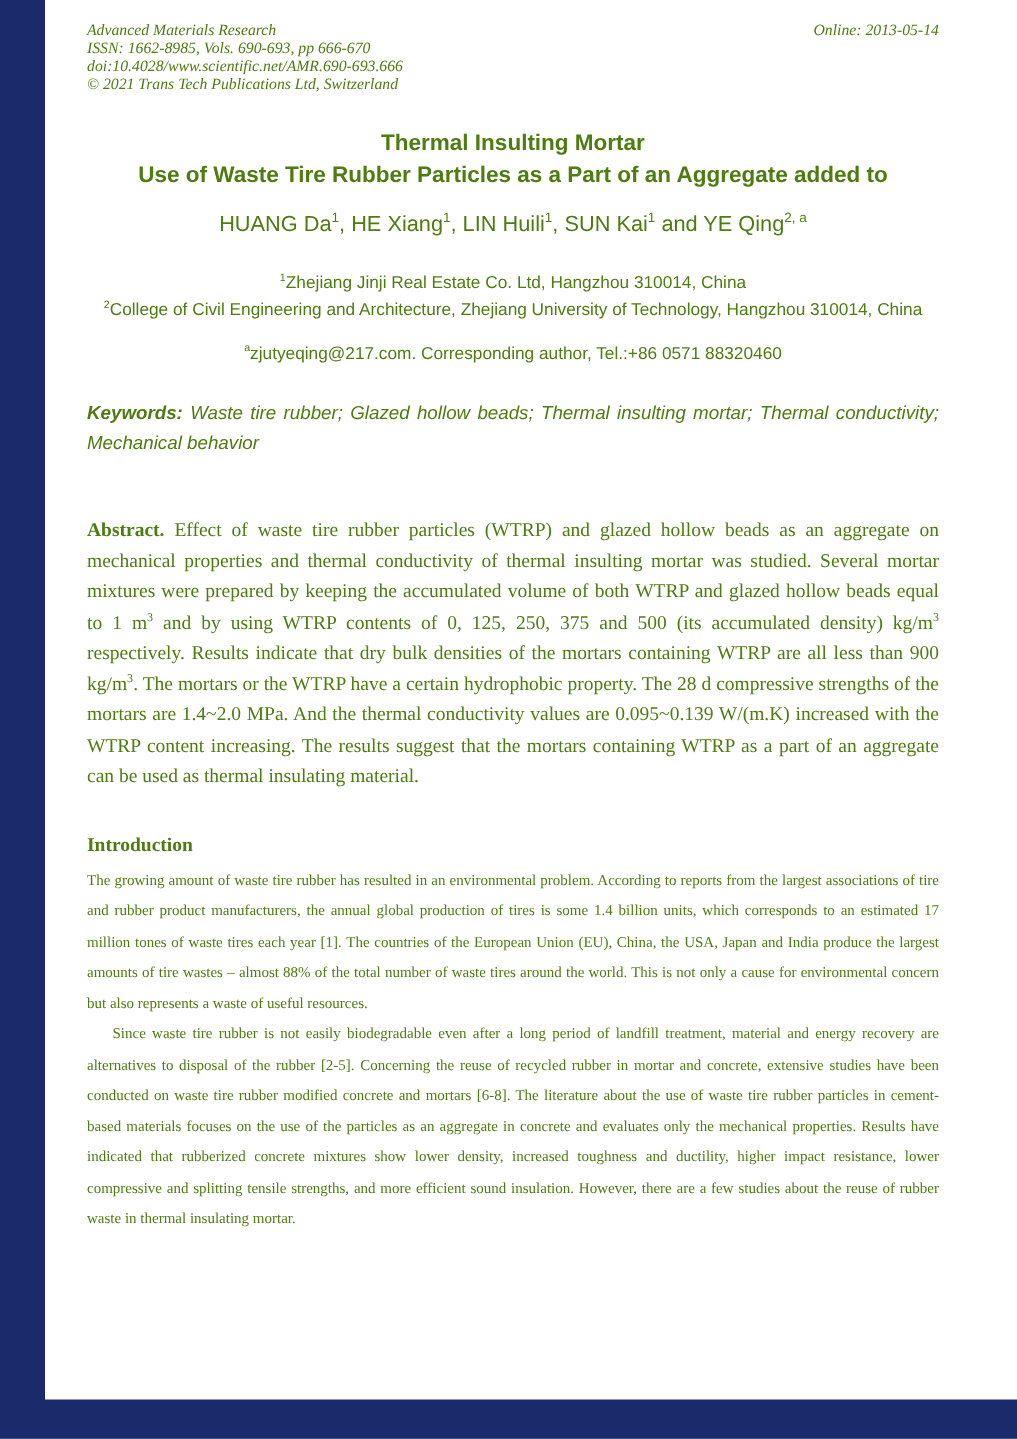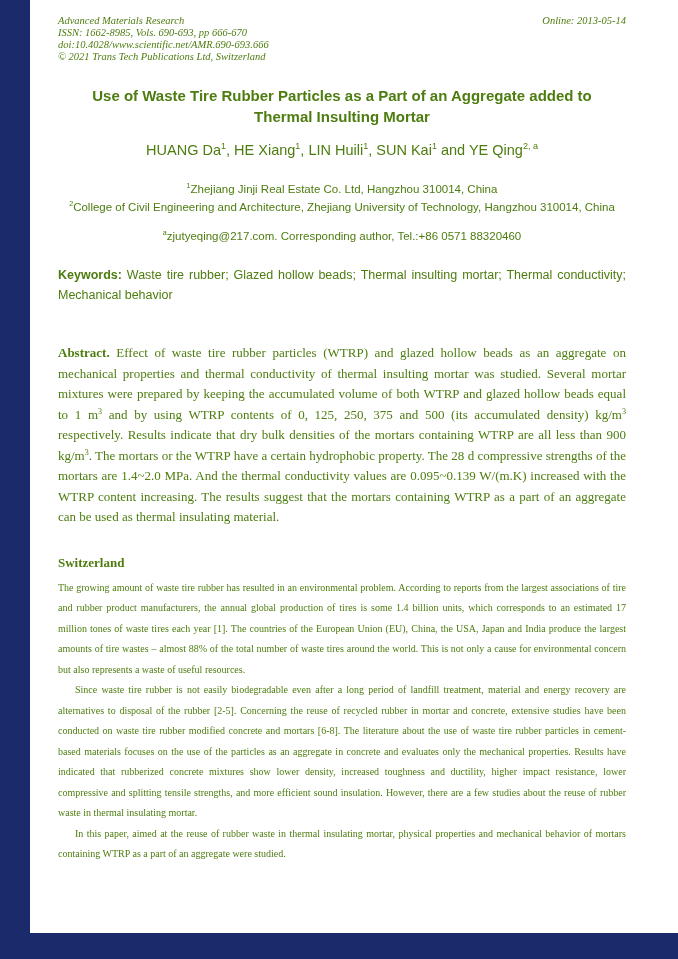--- a/index.html
+++ b/index.html
@@ -72,20 +72,21 @@
     line-height: 0;
   }
   .seg-b { font-weight: bold; }
 
   .keywords {
     margin-top: 21px;
     font-family: "Liberation Sans", sans-serif;
     font-size: 12.5px;
     line-height: 20px;
     text-align: justify;
+    font-style: italic;
   }
 
   .abstract {
     margin-top: 38px;
     font-size: 13px;
     line-height: 20.5px;
     text-align: justify;
   }
 
   .section-heading {
@@ -114,34 +115,33 @@
       <div class="pg-header-left">
         <div>Advanced Materials Research</div>
         <div>ISSN: 1662-8985, Vols. 690-693, pp 666-670</div>
         <div>doi:10.4028/www.scientific.net/AMR.690-693.666</div>
         <div>© 2021 Trans Tech Publications Ltd, Switzerland</div>
       </div>
       <div class="pg-header-right">Online: 2013-05-14</div>
     </header>
 
     <h1 class="title">
+      <span class="title-line">Thermal Insulting Mortar</span>
       <span class="title-line">Use of Waste Tire Rubber Particles as a Part of an Aggregate added to</span>
-      <span class="title-line">Thermal Insulting Mortar</span>
     </h1>
 
     <p class="authors"><span>HUANG Da</span><sup>1</sup><span>, HE Xiang</span><sup>1</sup><span>, LIN Huili</span><sup>1</sup><span>, SUN Kai</span><sup>1</sup><span> and YE Qing</span><sup>2, a</sup></p>
 
     <p class="affil affil-1"><sup>1</sup><span>Zhejiang Jinji Real Estate Co. Ltd, Hangzhou 310014, China</span></p>
     <p class="affil affil-2"><sup>2</sup><span>College of Civil Engineering and Architecture, Zhejiang University of Technology, Hangzhou 310014, China</span></p>
     <p class="affil affil-3"><sup>a</sup><span>zjutyeqing@217.com. Corresponding author, Tel.:+86 0571 88320460</span></p>
 
     <p class="keywords"><span class="seg-b">Keywords:</span><span> Waste tire rubber; Glazed hollow beads; Thermal insulting mortar; Thermal conductivity; Mechanical behavior</span></p>
 
     <p class="abstract"><span class="seg-b">Abstract.</span><span> Effect of waste tire rubber particles (WTRP) and glazed hollow beads as an aggregate on mechanical properties and thermal conductivity of thermal insulting mortar was studied. Several mortar mixtures were prepared by keeping the accumulated volume of both WTRP and glazed hollow beads equal to 1 m</span><sup>3</sup><span> and by using WTRP contents of 0, 125, 250, 375 and 500 (its accumulated density) kg/m</span><sup>3</sup><span> respectively. Results indicate that dry bulk densities of the mortars containing WTRP are all less than 900 kg/m</span><sup>3</sup><span>. The mortars or the WTRP have a certain hydrophobic property. The 28 d compressive strengths of the mortars are 1.4~2.0 MPa. And the thermal conductivity values are 0.095~0.139 W/(m.K) increased with the WTRP content increasing. The results suggest that the mortars containing WTRP as a part of an aggregate can be used as thermal insulating material.</span></p>
 
-    <h2 class="section-heading">Switzerland</h2>
+    <h2 class="section-heading">Introduction</h2>
 
     <p class="body-para">The growing amount of waste tire rubber has resulted in an environmental problem. According to reports from the largest associations of tire and rubber product manufacturers, the annual global production of tires is some 1.4 billion units, which corresponds to an estimated 17 million tones of waste tires each year [1]. The countries of the European Union (EU), China, the USA, Japan and India produce the largest amounts of tire wastes – almost 88% of the total number of waste tires around the world. This is not only a cause for environmental concern but also represents a waste of useful resources.</p>
     <p class="body-para follow indent">Since waste tire rubber is not easily biodegradable even after a long period of landfill treatment, material and energy recovery are alternatives to disposal of the rubber [2-5]. Concerning the reuse of recycled rubber in mortar and concrete, extensive studies have been conducted on waste tire rubber modified concrete and mortars [6-8]. The literature about the use of waste tire rubber particles in cement-based materials focuses on the use of the particles as an aggregate in concrete and evaluates only the mechanical properties. Results have indicated that rubberized concrete mixtures show lower density, increased toughness and ductility, higher impact resistance, lower compressive and splitting tensile strengths, and more efficient sound insulation. However, there are a few studies about the reuse of rubber waste in thermal insulating mortar.</p>
-    <p class="body-para follow indent">In this paper, aimed at the reuse of rubber waste in thermal insulating mortar, physical properties and mechanical behavior of mortars containing WTRP as a part of an aggregate were studied.</p>
 
   </div>
 </div>
 
 </body></html>

